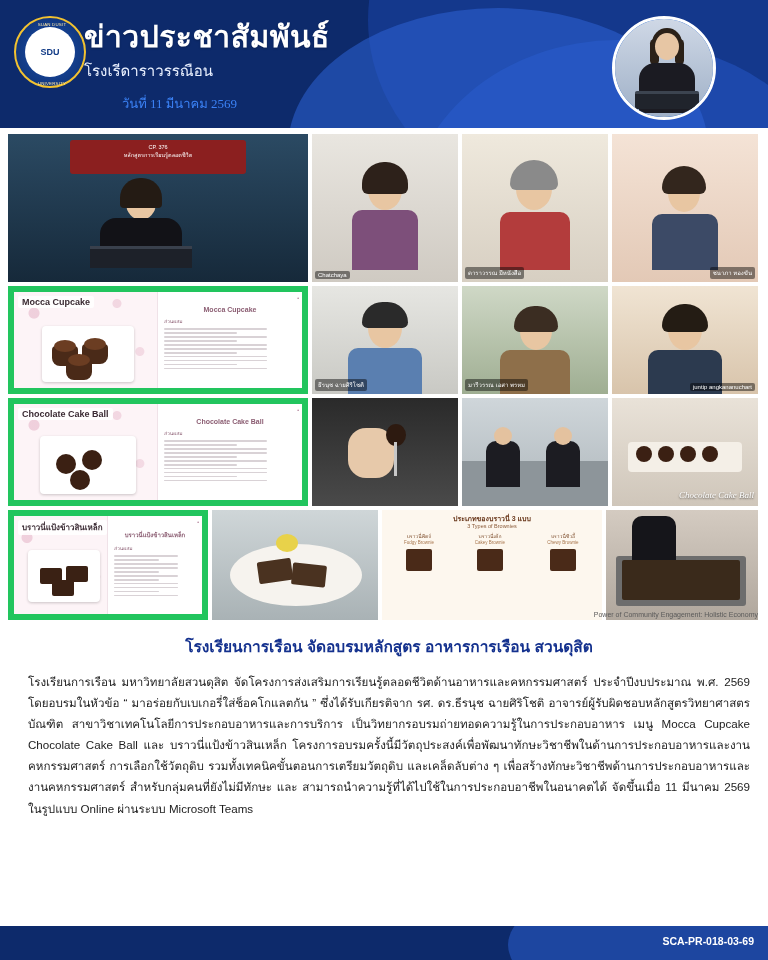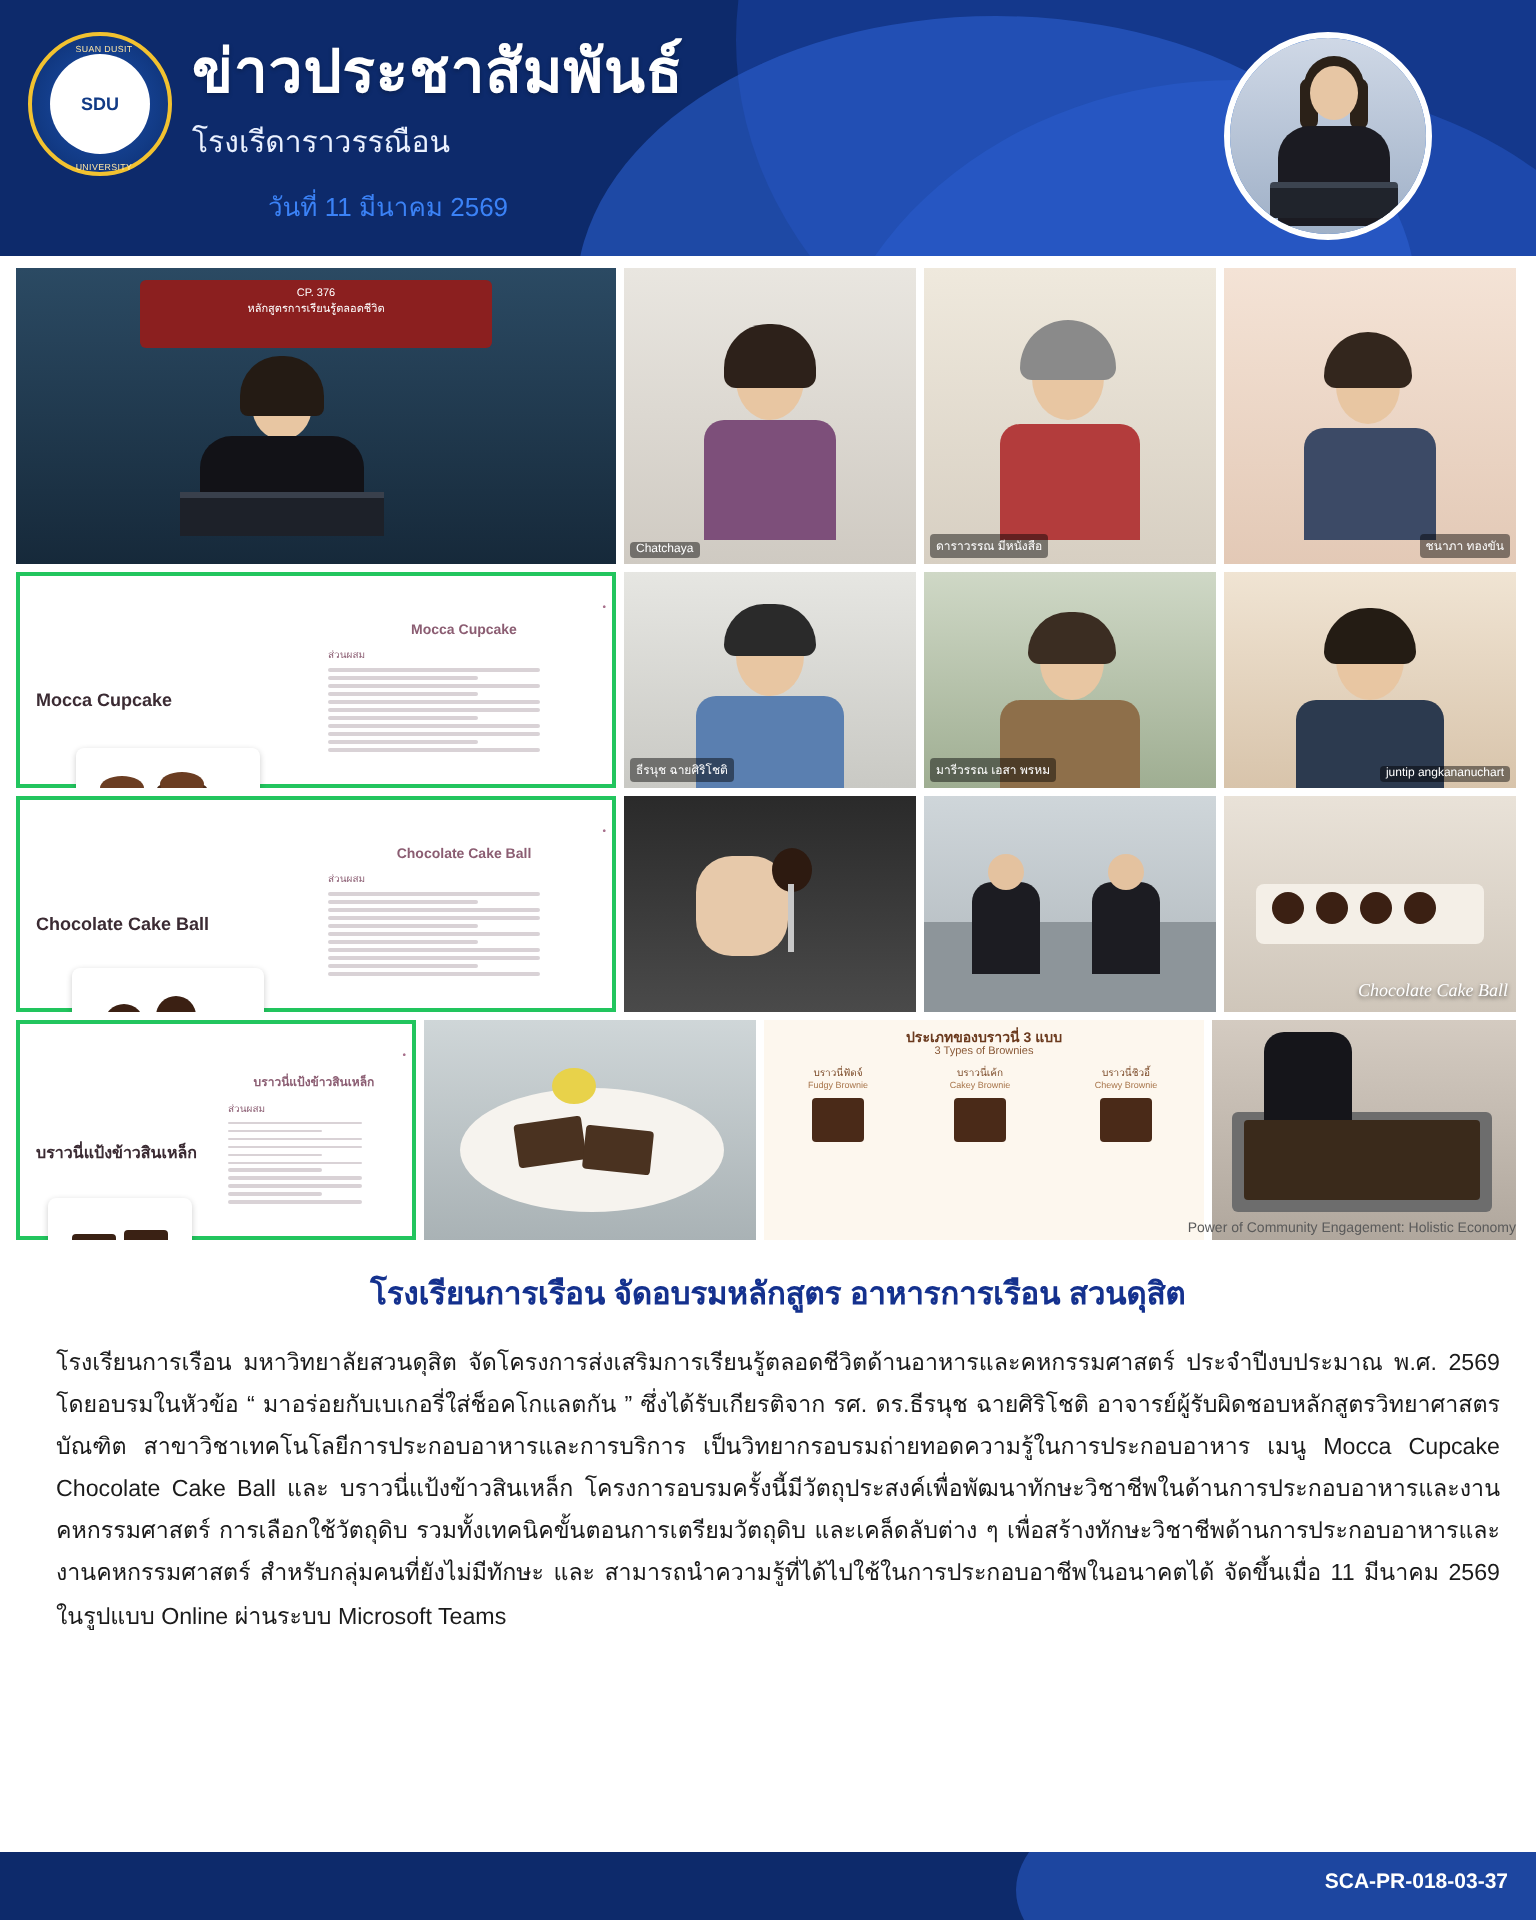--- a/index.html
+++ b/index.html
@@ -69,22 +69,23 @@
     font-size: 4.4px; color: #ffe7a5; letter-spacing: .2px;
   }
   .logo .ring-text span.top {
     position: absolute; top: 4px; left: 0; right: 0; text-align: center;
   }
   .logo .ring-text span.bot {
     position: absolute; bottom: 4px; left: 0; right: 0; text-align: center;
   }
   .head-text {
     position: absolute;
-    left: 96px; top: 20px;
+    left: 84px; top: 20px;
     color: #ffffff;
+    font-family: Liberation Serif, serif;
   }
   .head-title {
     font-size: 30px; font-weight: bold; letter-spacing: .5px;
     line-height: 1.15;
     text-shadow: 0 1px 2px rgba(0,0,0,.25);
   }
   .head-sub {
     font-size: 15px; margin-top: 4px; color: #eaf1ff;
   }
   .head-date {
@@ -126,21 +127,21 @@
     white-space: nowrap; overflow: hidden;
   }
   .lbl.r { left: auto; right: 3px; }
 
   
   .zoom-tile { background: #1b1b1b; }
   .face { position: absolute; border-radius: 50%; background: #e8c6a2; }
   .shirt { position: absolute; border-radius: 10px 10px 0 0; }
 
   
-  .recipe { background: #ffffff; border: 2px solid #22c55e; display: flex; align-items: center; }
+  .recipe { background: #ffffff; border: 6px solid #22c55e; display: flex; }
   .recipe .left {
     width: 50%; position: relative; background: #fdf4f7;
     border-right: 1px solid #f0e2e8;
   }
   .recipe .right { width: 50%; position: relative; background: #ffffff; padding: 14px 6px 4px 6px; }
   .recipe .rtitle { font-size: 7px; color: #8b5d72; text-align: center; font-weight: bold; }
   .recipe .lines { margin-top: 3px; }
   .recipe .lines i {
     display: block; height: 1.6px; background: #d9d2d6; margin: 2.4px 0;
     border-radius: 1px;
@@ -490,16 +491,16 @@
     <div class="caption-right">Power of Community Engagement: Holistic Economy</div>
   </div>
 
   <div class="body-wrap">
     <div class="head-line1">โรงเรียนการเรือน จัดอบรมหลักสูตร อาหารการเรือน สวนดุสิต</div>
     <div class="para">โรงเรียนการเรือน  มหาวิทยาลัยสวนดุสิต  จัดโครงการส่งเสริมการเรียนรู้ตลอดชีวิตด้านอาหารและคหกรรมศาสตร์  ประจำปีงบประมาณ พ.ศ. 2569 โดยอบรมในหัวข้อ “ มาอร่อยกับเบเกอรี่ใส่ช็อคโกแลตกัน ” ซึ่งได้รับเกียรติจาก รศ. ดร.ธีรนุช  ฉายศิริโชติ  อาจารย์ผู้รับผิดชอบหลักสูตรวิทยาศาสตรบัณฑิต  สาขาวิชาเทคโนโลยีการประกอบอาหารและการบริการ  เป็นวิทยากรอบรมถ่ายทอดความรู้ในการประกอบอาหาร  เมนู Mocca Cupcake  Chocolate Cake Ball และ บราวนี่แป้งข้าวสินเหล็ก  โครงการอบรมครั้งนี้มีวัตถุประสงค์เพื่อพัฒนาทักษะวิชาชีพในด้านการประกอบอาหารและงานคหกรรมศาสตร์ การเลือกใช้วัตถุดิบ รวมทั้งเทคนิคขั้นตอนการเตรียมวัตถุดิบ และเคล็ดลับต่าง ๆ เพื่อสร้างทักษะวิชาชีพด้านการประกอบอาหารและงานคหกรรมศาสตร์  สำหรับกลุ่มคนที่ยังไม่มีทักษะ  และ  สามารถนำความรู้ที่ได้ไปใช้ในการประกอบอาชีพในอนาคตได้ จัดขึ้นเมื่อ 11 มีนาคม 2569 ในรูปแบบ Online ผ่านระบบ Microsoft Teams</div>
   </div>
 
   <div class="footer">
     <div class="fwave"></div>
-    <div class="fcode">SCA-PR-018-03-37</div>
+    <div class="fcode">SCA-PR-018-03-69</div>
   </div>
 
 </div>
 
 </body></html>

